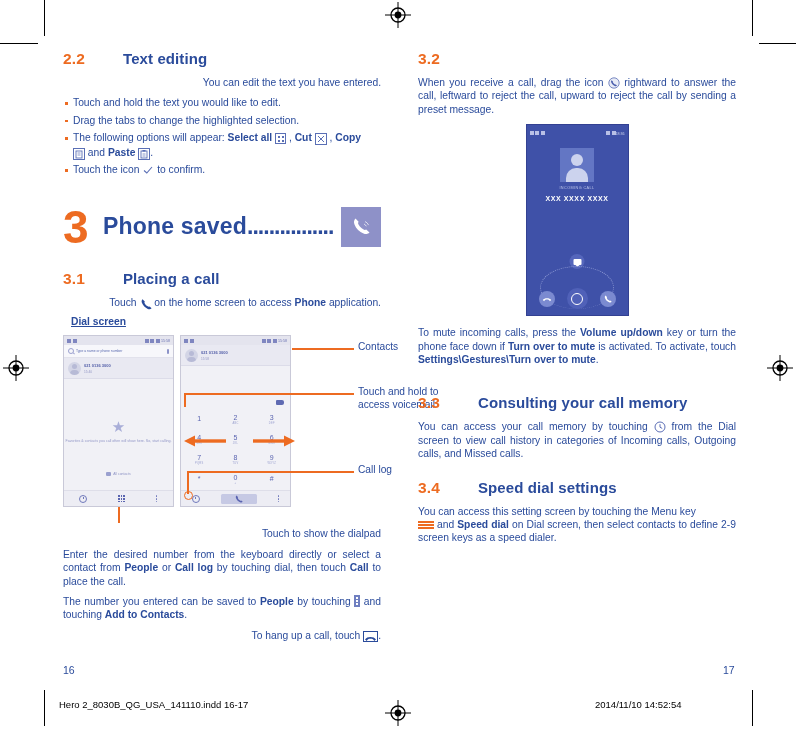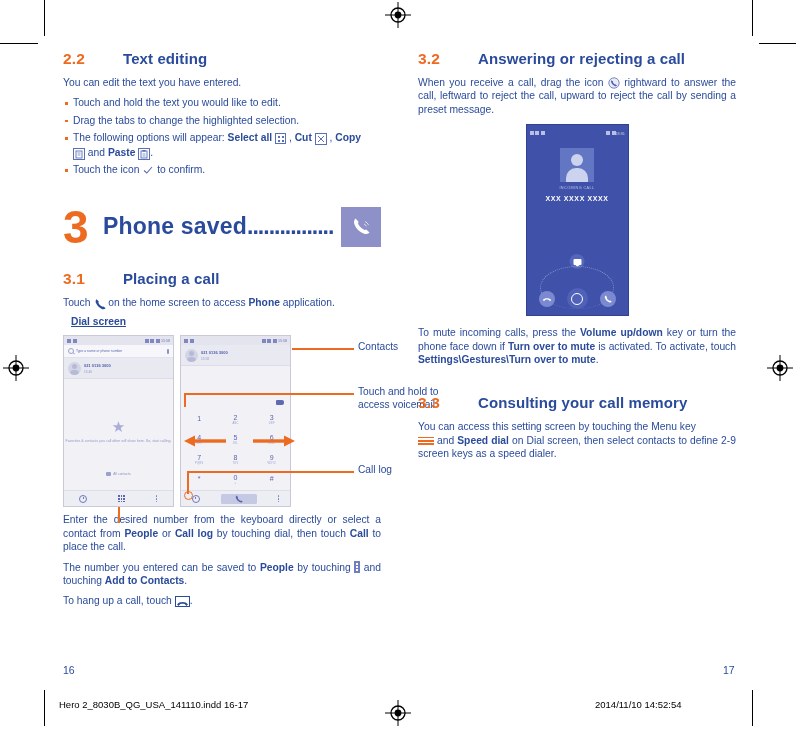--- a/index.html
+++ b/index.html
@@ -22,21 +22,21 @@
 
   
   .h2{display:flex;align-items:baseline;margin:0 0 8px 0;}
   .h2 .num{color:#ED6B21;font-size:15.5px;font-weight:bold;width:60px;flex:none;letter-spacing:.2px;}
   .h2 .txt{color:#2a4b9b;font-size:15px;font-weight:bold;letter-spacing:.1px;}
 
   p.body{
     font-size:10.3px;line-height:13.4px;color:#2a4b9b;
     margin:0 0 7px 0;text-align:justify;
   }
-  p.body.nojust{text-align:left;}
+  p.body.nojust{text-align:right;}
   b{font-weight:bold;}
   .ul{margin:0 0 7px 0;padding:0;list-style:none;}
   .ul li{
     font-size:10.3px;line-height:14.5px;color:#2a4b9b;
     position:relative;padding-left:10px;margin-bottom:3px;
   }
   .ul li:before{
     content:"";position:absolute;left:2px;top:6px;
     width:2.5px;height:2.5px;background:#ED6B21;
   }
@@ -474,41 +474,41 @@
           </svg>
       </div>
 
       <div class="leader" style="left:55px;top:172px;width:1.6px;height:16px;"></div>
 
       <div class="anno" style="left:295px;top:6px;width:100px;">Contacts</div>
       <div class="anno" style="left:295px;top:51px;width:96px;">Touch and hold to access voicemail</div>
       <div class="anno" style="left:295px;top:129px;width:100px;">Call log</div>
     </div>
 
+    <p class="body nojust" style="margin-top:14px;">Touch to show the dialpad</p>
 
     <p class="body">
       <span>Enter the desired number from the keyboard directly or select a contact from </span><b>People</b><span> or </span><b>Call log</b><span> by touching dial, then touch </span><b>Call</b><span> to place the call.</span>
     </p>
 
     <p class="body">
       <span>The number you entered can be saved to </span><b>People</b><span> by touching </span><span class="ico-menu3"><i style="top:2px"></i><i style="top:5px"></i><i style="top:8px"></i></span><span> and touching </span><b>Add to Contacts</b><span>.</span>
     </p>
 
     <p class="body nojust">
       <span>To hang up a call, touch </span><span class="ico-endcall"><svg width="13" height="9" viewBox="0 0 13 9">
             <path d="M1 6.5 C3 3.2 10 3.2 12 6.5 L10.2 8 C9.6 6.4 8.6 5.8 6.5 5.8 C4.4 5.8 3.4 6.4 2.8 8 Z" fill="#2a4b9b"></path>
           </svg></span><span>.</span>
     </p>
   </div>
 
   <div class="col col-right">
 
     <div class="h2">
       <span class="num">3.2</span>
-      <span class="txt">Answering or rejecting a call</span>
     </div>
 
     <p class="body">
       <span>When you receive a call, drag the icon </span><span class="ico"><svg width="12" height="12" viewBox="0 0 12 12">
             <circle cx="6" cy="6" r="5.2" fill="#e8ebf6" stroke="#5a6fb5" stroke-width="0.8"></circle>
             <path d="M3.6 3.2 C3 3.8 2.9 4.6 3.3 5.5 C3.9 7.1 5.1 8.3 6.7 8.9 C7.6 9.3 8.4 9.2 9 8.6 L7.8 7.4 C7.4 7.6 7.1 7.6 6.7 7.3 C5.9 6.8 5.5 6.4 5 5.6 C4.7 5.2 4.7 4.9 5 4.6 Z" fill="#4a5ead"></path>
           </svg></span><span> rightward to answer the call, leftward to reject the call, upward to reject the call by sending a preset message.</span>
     </p>
 
     <div class="incoming">
@@ -542,21 +542,31 @@
 
     <p class="body">
       <span>To mute incoming calls, press the </span><b>Volume up/down</b><span> key or turn the phone face down if </span><b>Turn over to mute</b><span> is activated. To activate, touch </span><b>Settings\Gestures\Turn over to mute</b><span>.</span>
     </p>
 
     <div class="h2" style="margin-top:28px;">
       <span class="num">3.3</span>
       <span class="txt">Consulting your call memory</span>
     </div>
 
-
+    <p class="body">
+      <span>You can access your call memory by touching </span><span class="ico"><svg width="12" height="12" viewBox="0 0 12 12">
+            <circle cx="6" cy="6" r="5" fill="none" stroke="#4a5ead" stroke-width="0.9"></circle>
+            <path d="M6 3.2 V6.2 L8.2 7.4" stroke="#4a5ead" stroke-width="0.9" fill="none"></path>
+          </svg></span><span> from the Dial screen to view call history in categories of Incoming calls, Outgoing calls, and Missed calls.</span>
+    </p>
+
+    <div class="h2" style="margin-top:18px;">
+      <span class="num">3.4</span>
+      <span class="txt">Speed dial settings</span>
+    </div>
 
     <p class="body">
       <span>You can access this setting screen by touching the Menu key </span><br><span class="ico-hamb"><i style="top:1px"></i><i style="top:4.2px"></i><i style="top:7.4px"></i></span><span> and </span><b>Speed dial</b><span> on Dial screen, then select contacts to define 2-9 screen keys as a speed dialer.</span>
     </p>
   </div>
 
   <div class="pagenum" style="left:63px;top:664px;">16</div>
   <div class="pagenum" style="left:723px;top:664px;">17</div>
 
   <div class="runfoot" style="left:59px;top:699px;">Hero 2_8030B_QG_USA_141110.indd   16-17</div>

